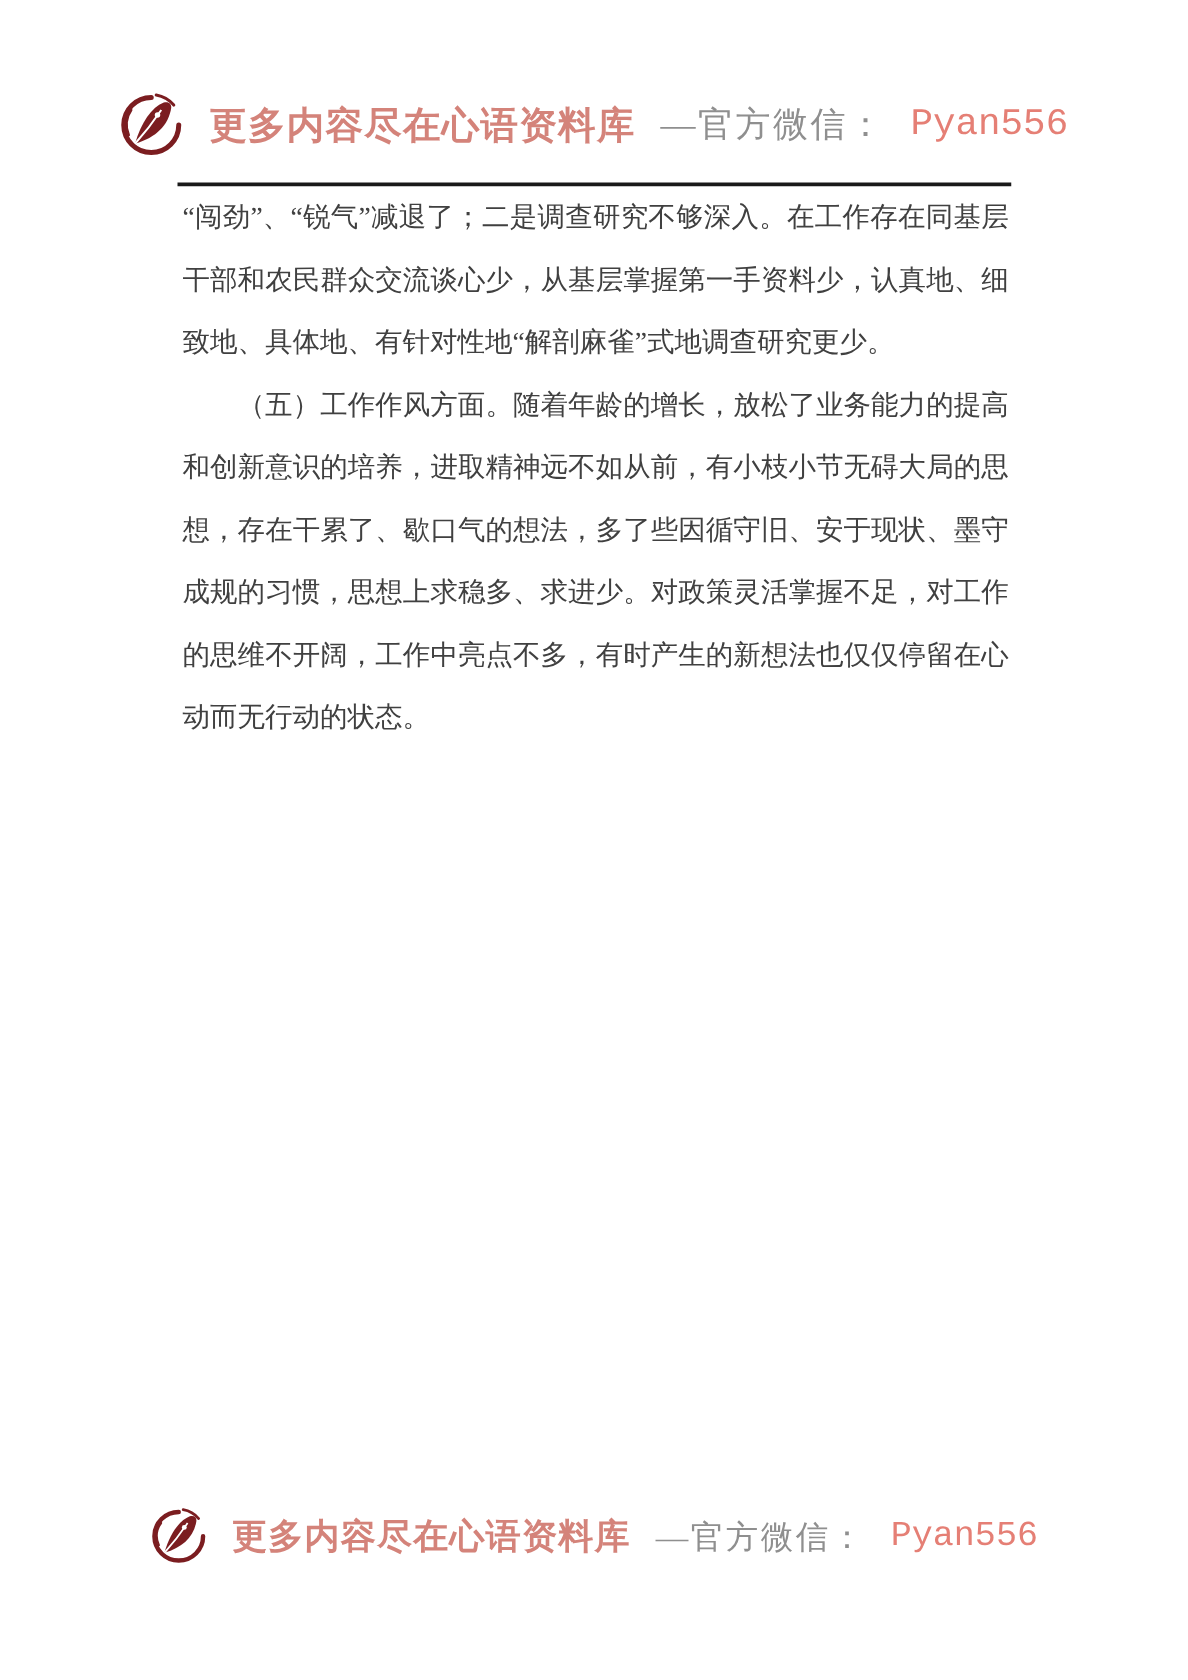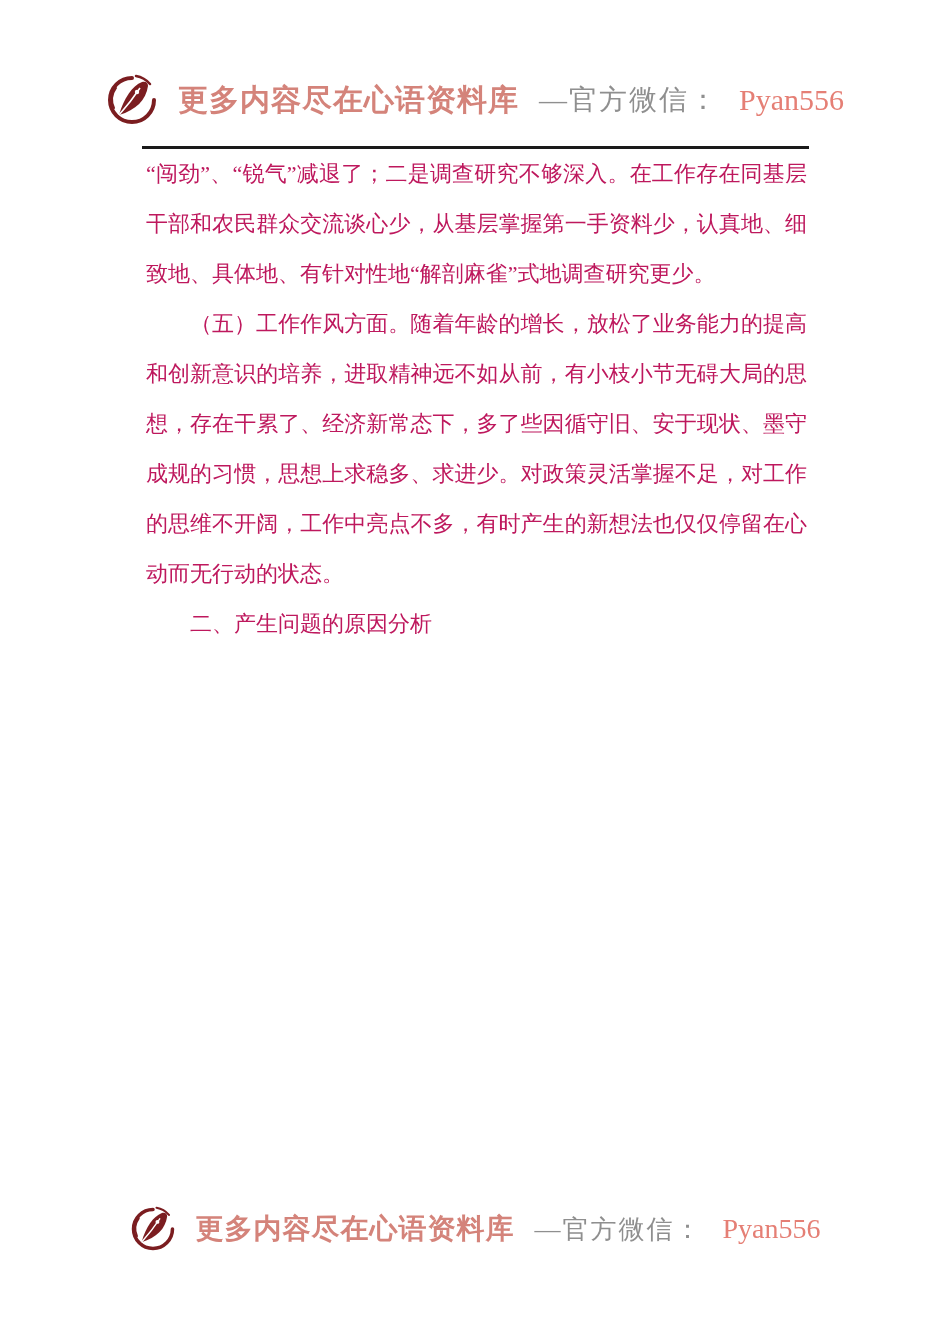--- a/index.html
+++ b/index.html
@@ -38,42 +38,42 @@
   .brand-text {
     font-size: 30px;
     font-weight: bold;
     letter-spacing: 1px;
   }
   .brand-label {
     font-size: 28px;
     letter-spacing: 2px;
   }
   .brand-id {
-    font-family: Liberation Serif, serif;
+    font-family: Liberation Mono, monospace;
     font-size: 30px;
   }
   .brand-row.footer .brand-text { font-size: 28px; }
   .brand-row.footer .brand-label { font-size: 26px; }
   .brand-row.footer .brand-id { font-size: 28px; }
   
   .header-rule {
     position: absolute;
     top: 146px;
     left: 142px;
     width: 667px;
     height: 3px;
     background: #1a1a1a;
   }
   
   .doc-body {
     position: absolute;
     top: 149px;
     left: 146px;
     width: 661px;
-    color: #be185d;
+    color: #404040;
     font-size: 22px;
     line-height: 50px;
     text-align: justify;
     text-justify: inter-ideograph;
   }
   .doc-body p.para {
     margin: 0;
     padding: 0;
   }
   .doc-body p.para.indent {
@@ -100,22 +100,21 @@
     </span>
     <span class="brand-text" style="color:#d4837a;">更多内容尽在心语资料库</span>
     <span class="brand-label" style="color:#8f8f8f;"><span>—</span><span>官方微信：</span></span>
     <span class="brand-id" style="color:#e57f75;">Pyan556</span>
   </div>
 
   <div class="header-rule"></div>
 
   <div class="doc-body">
       <p class="para">“闯劲”、“锐气”减退了；二是调查研究不够深入。在工作存在同基层干部和农民群众交流谈心少，从基层掌握第一手资料少，认真地、细致地、具体地、有针对性地“解剖麻雀”式地调查研究更少。</p>
-      <p class="para indent">（五）工作作风方面。随着年龄的增长，放松了业务能力的提高和创新意识的培养，进取精神远不如从前，有小枝小节无碍大局的思想，存在干累了、经济新常态下，多了些因循守旧、安于现状、墨守成规的习惯，思想上求稳多、求进少。对政策灵活掌握不足，对工作的思维不开阔，工作中亮点不多，有时产生的新想法也仅仅停留在心动而无行动的状态。</p>
-      <p class="para indent">二、产生问题的原因分析</p>
+      <p class="para indent">（五）工作作风方面。随着年龄的增长，放松了业务能力的提高和创新意识的培养，进取精神远不如从前，有小枝小节无碍大局的思想，存在干累了、歇口气的想法，多了些因循守旧、安于现状、墨守成规的习惯，思想上求稳多、求进少。对政策灵活掌握不足，对工作的思维不开阔，工作中亮点不多，有时产生的新想法也仅仅停留在心动而无行动的状态。</p>
     </div>
 
   <div class="brand-row footer">
     <span class="brand-logo">
       <svg viewBox="0 0 52 52" width="100%" height="100%" aria-hidden="true">
         <g fill="none" stroke="#7b1d20">
           <path d="M26 4 A22 22 0 1 0 48 26" stroke-width="4" stroke-linecap="round"></path>
           <path d="M30 2 A24 24 0 0 1 44 10" stroke-width="2.5" stroke-linecap="round"></path>
           <path d="M10 14 A20 20 0 0 0 8 34" stroke-width="2" stroke-linecap="round"></path>
         </g>

